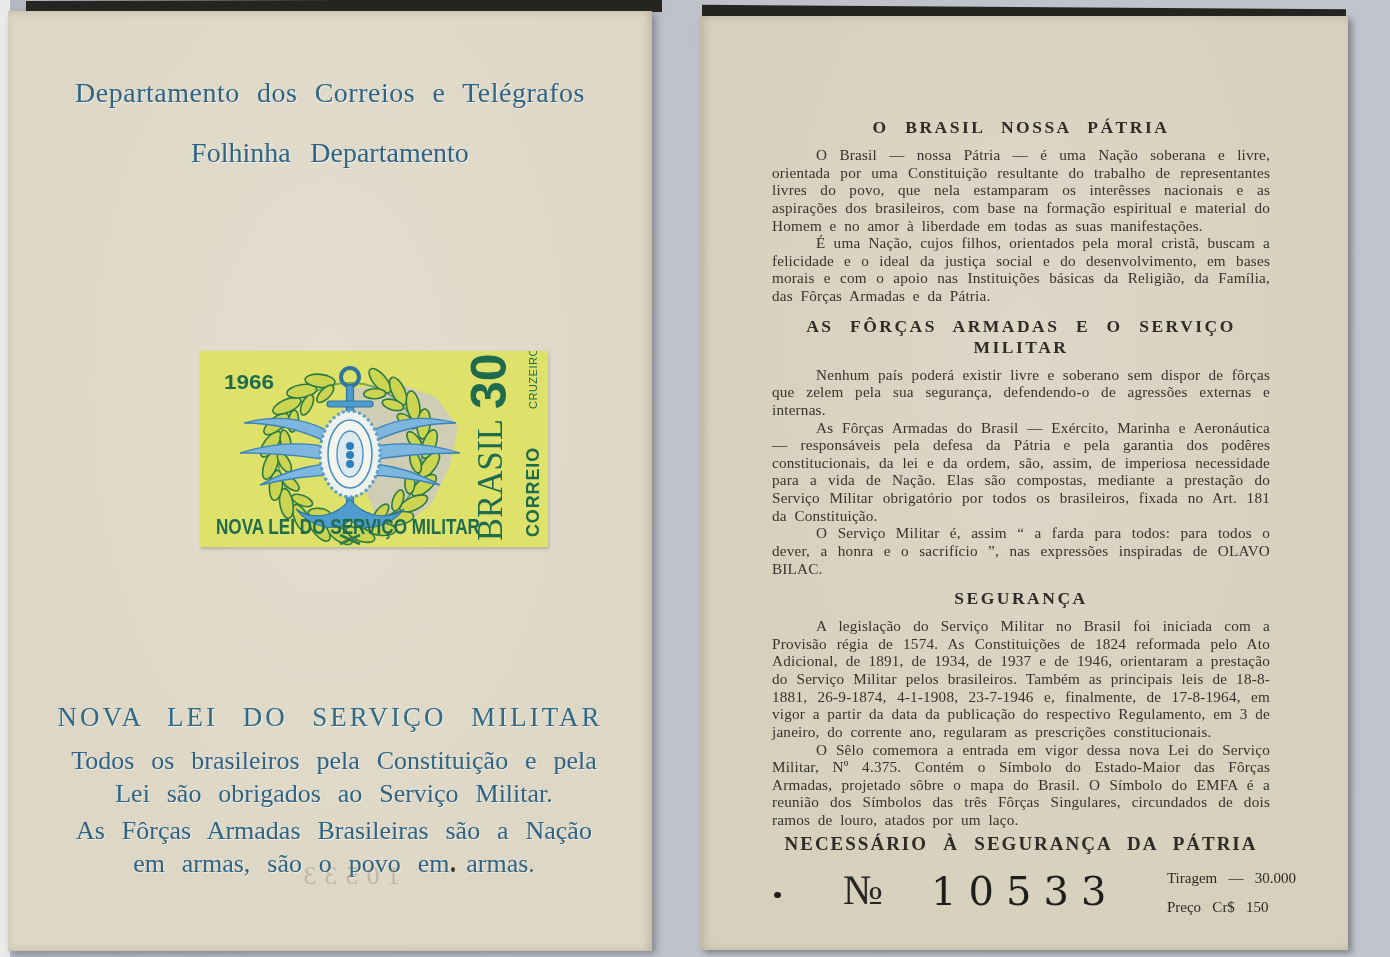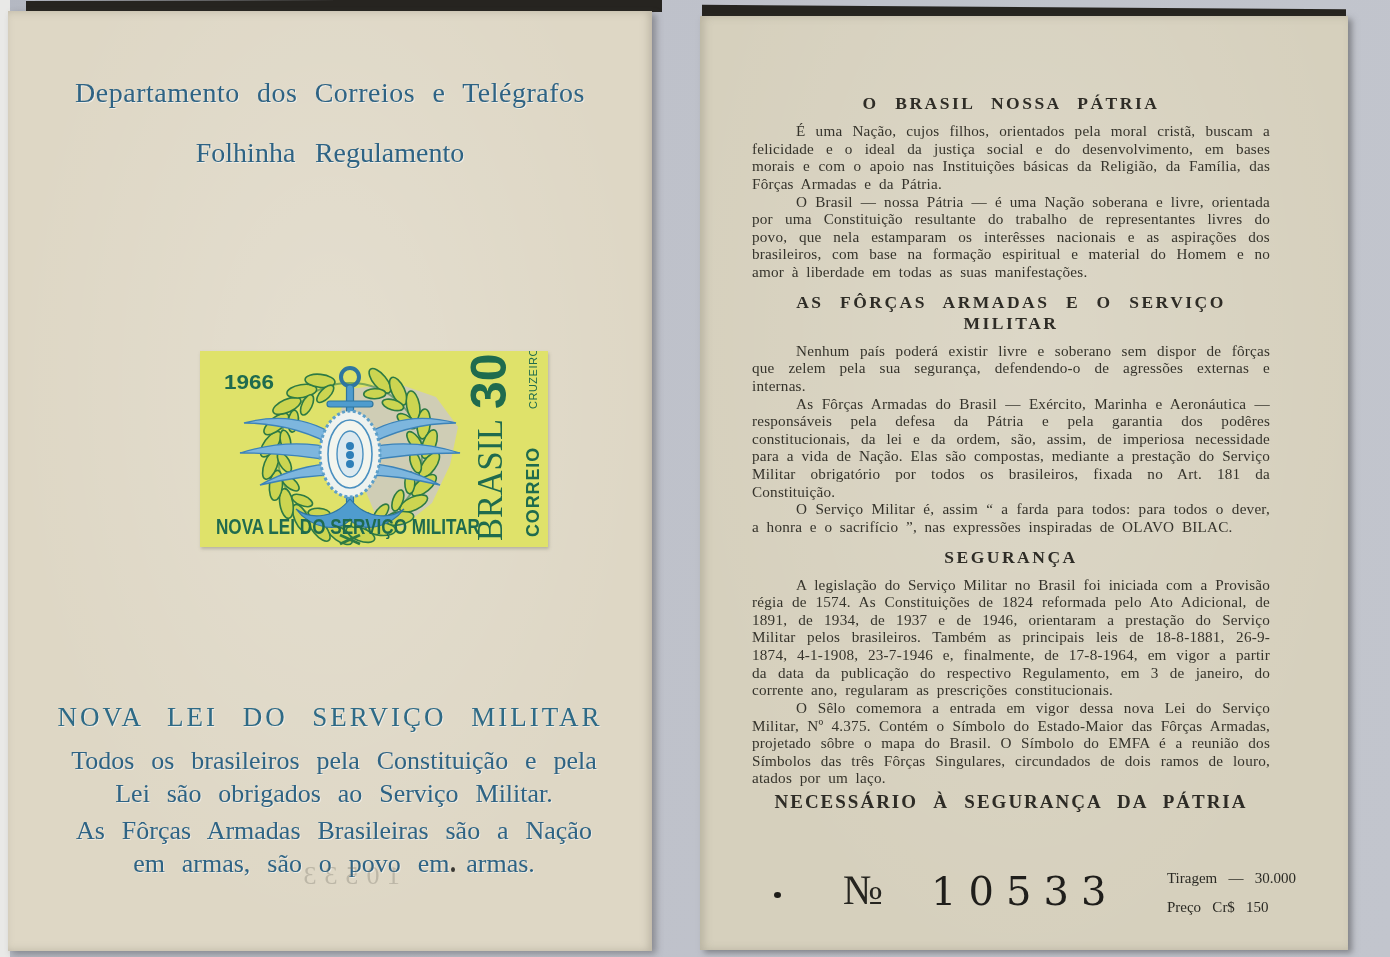--- a/index.html
+++ b/index.html
@@ -55,21 +55,21 @@
 
   
   .back{
     left:700px;top:16px;width:648px;height:934px;
     background:
       radial-gradient(ellipse at 50% 35%, rgba(255,255,255,.15), rgba(0,0,0,0) 75%),
       #d6d0bd;
     box-shadow: inset 4px 0 9px rgba(120,115,100,.3), 4px 3px 6px rgba(70,70,72,.5);
     color:#35332b;
   }
-  .back-content{padding:66px 78px 0 52px;}
+  .back-content{padding:66px 78px 0 72px;margin-top:24px;}
   .back h2{
     text-align:center;font-size:17.5px;font-weight:bold;
     letter-spacing:2.5px;word-spacing:.55em;margin:11px 0 8px 0;color:#2e2c26;
   }
   .back p{
     margin:0;text-align:justify;text-indent:2.9em;
     font-size:15.2px;line-height:1.16;word-spacing:.24em;letter-spacing:.2px;
   }
   .closing{ text-align:center;font-weight:bold;color:#2e2c26;}
   .closing .c1{font-size:16.5px;letter-spacing:2px;word-spacing:.6em;margin-top:15px;}
@@ -93,21 +93,21 @@
 <body>
 
 <div class="scan">
   <div class="edge-strip"></div>
   <div class="top-shade front-shade"></div>
   <div class="top-shade back-shade"></div>
 
   <div class="panel front">
     <div class="front-header">
       <div class="line1">Departamento dos Correios e Telégrafos</div>
-      <div class="line2">Folhinha  Regulamento</div>
+      <div class="line2">Folhinha  Departamento</div>
     </div>
 
     <div class="stamp-wrap">
       <svg width="348" height="196" viewBox="0 0 348 196" xmlns="http://www.w3.org/2000/svg">
         <rect x="0" y="0" width="348" height="196" fill="#dfe26a"></rect>
 
         <path d="M150,38 l46,-6 l40,14 l22,30 l-8,38 l-18,38 l-30,24 l-24,-6 l-14,-34 l-18,-30 l-10,-36 z" fill="#ccc9c2" opacity="0.85"></path>
 
         <circle cx="150" cy="104" r="72" fill="none" stroke="#2d7a44" stroke-width="2" opacity="0.55"></circle>
         <g id="wreath-leaves">
@@ -193,22 +193,22 @@
     <div class="front-title">NOVA  LEI  DO  SERVIÇO  MILITAR</div>
     <div class="front-para p2">As Fôrças Armadas Brasileiras são a Nação em armas, são o povo em armas.</div>
     <div class="front-para p1">Todos os brasileiros pela Constituição e pela Lei são obrigados ao Serviço Militar.</div>
     <div class="show-through">10533</div>
     <div class="speck" style="left:443px;top:856px;"></div>
   </div>
 
   <div class="panel back">
     <div class="back-content">
       <h2>O  BRASIL  NOSSA  PÁTRIA</h2>
+      <p>O Brasil — nossa Pátria — é uma Nação soberana e livre, orientada por uma Constituição resultante do trabalho de representantes livres do povo, que nela estamparam os interêsses nacionais e as aspirações dos brasileiros, com base na formação espiritual e material do Homem e no amor à liberdade em todas as suas manifestações.</p>
       <p>É uma Nação, cujos filhos, orientados pela moral cristã, buscam a felicidade e o ideal da justiça social e do desenvolvimento, em bases morais e com o apoio nas Instituições básicas da Religião, da Família, das Fôrças Armadas e da Pátria.</p>
-      <p>O Brasil — nossa Pátria — é uma Nação soberana e livre, orientada por uma Constituição resultante do trabalho de representantes livres do povo, que nela estamparam os interêsses nacionais e as aspirações dos brasileiros, com base na formação espiritual e material do Homem e no amor à liberdade em todas as suas manifestações.</p>
       <h2>AS  FÔRÇAS  ARMADAS  E  O  SERVIÇO  MILITAR</h2>
       <p>Nenhum país poderá existir livre e soberano sem dispor de fôrças que zelem pela sua segurança, defendendo-o de agressões externas e internas.</p>
       <p>As Fôrças Armadas do Brasil — Exército, Marinha e Aeronáutica — responsáveis pela defesa da Pátria e pela garantia dos podêres constitucionais, da lei e da ordem, são, assim, de imperiosa necessidade para a vida de Nação. Elas são compostas, mediante a prestação do Serviço Militar obrigatório por todos os brasileiros, fixada no Art. 181 da Constituição.</p>
       <p>O Serviço Militar é, assim “ a farda para todos: para todos o dever, a honra e o sacrifício ”, nas expressões inspiradas de OLAVO BILAC.</p>
       <h2>SEGURANÇA</h2>
       <p>A legislação do Serviço Militar no Brasil foi iniciada com a Provisão régia de 1574. As Constituições de 1824 reformada pelo Ato Adicional, de 1891, de 1934, de 1937 e de 1946, orientaram a prestação do Serviço Militar pelos brasileiros. Também as principais leis de 18-8-1881, 26-9-1874, 4-1-1908, 23-7-1946 e, finalmente, de 17-8-1964, em vigor a partir da data da publicação do respectivo Regulamento, em 3 de janeiro, do corrente ano, regularam as prescrições constitucionais.</p>
       <p>O Sêlo comemora a entrada em vigor dessa nova Lei do Serviço Militar, Nº 4.375. Contém o Símbolo do Estado-Maior das Fôrças Armadas, projetado sôbre o mapa do Brasil. O Símbolo do EMFA é a reunião dos Símbolos das três Fôrças Singulares, circundados de dois ramos de louro, atados por um laço.</p>
       <div class="closing">
         <div class="c2">NECESSÁRIO  À  SEGURANÇA  DA  PÁTRIA</div>
       </div>

